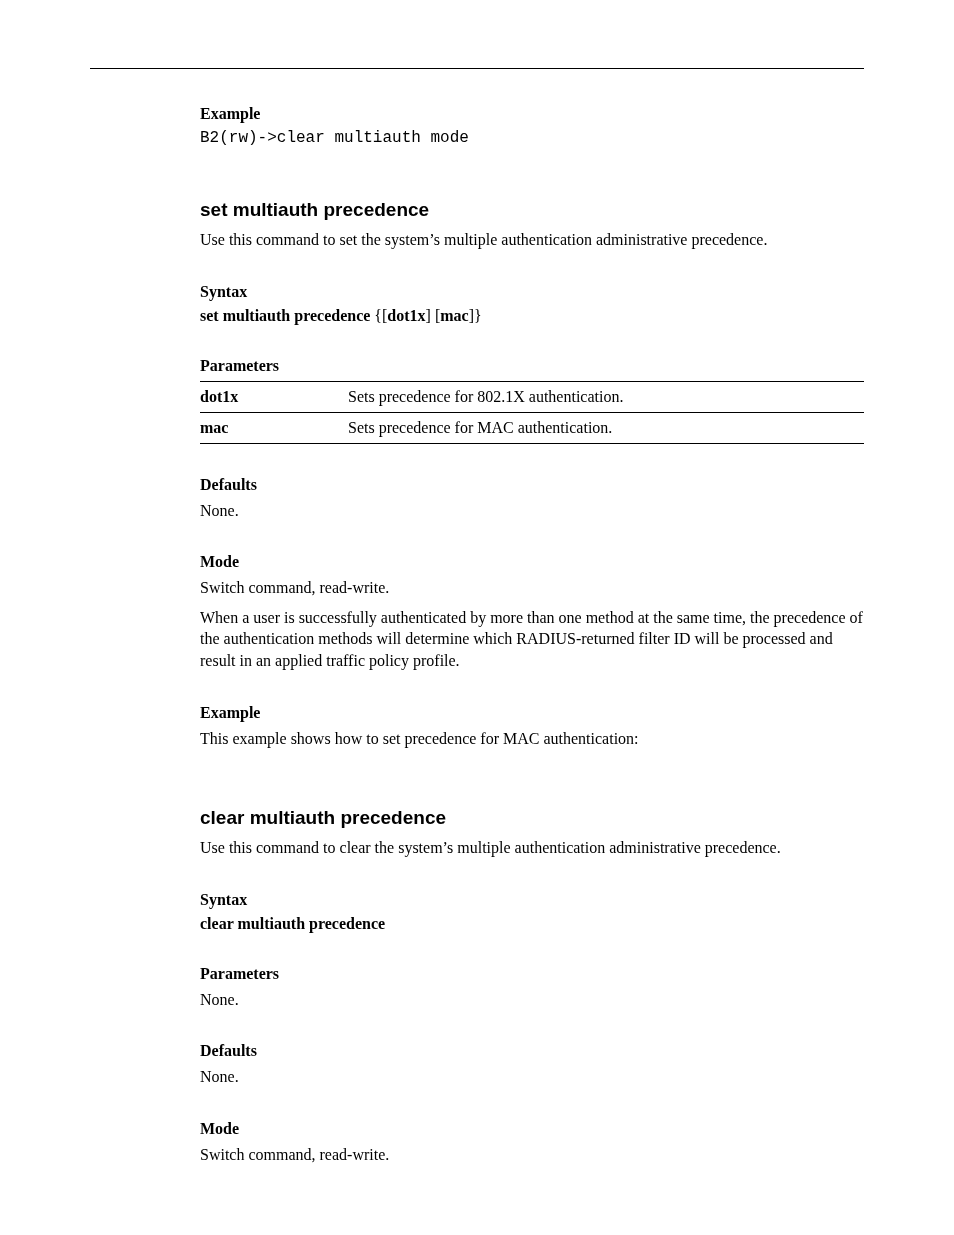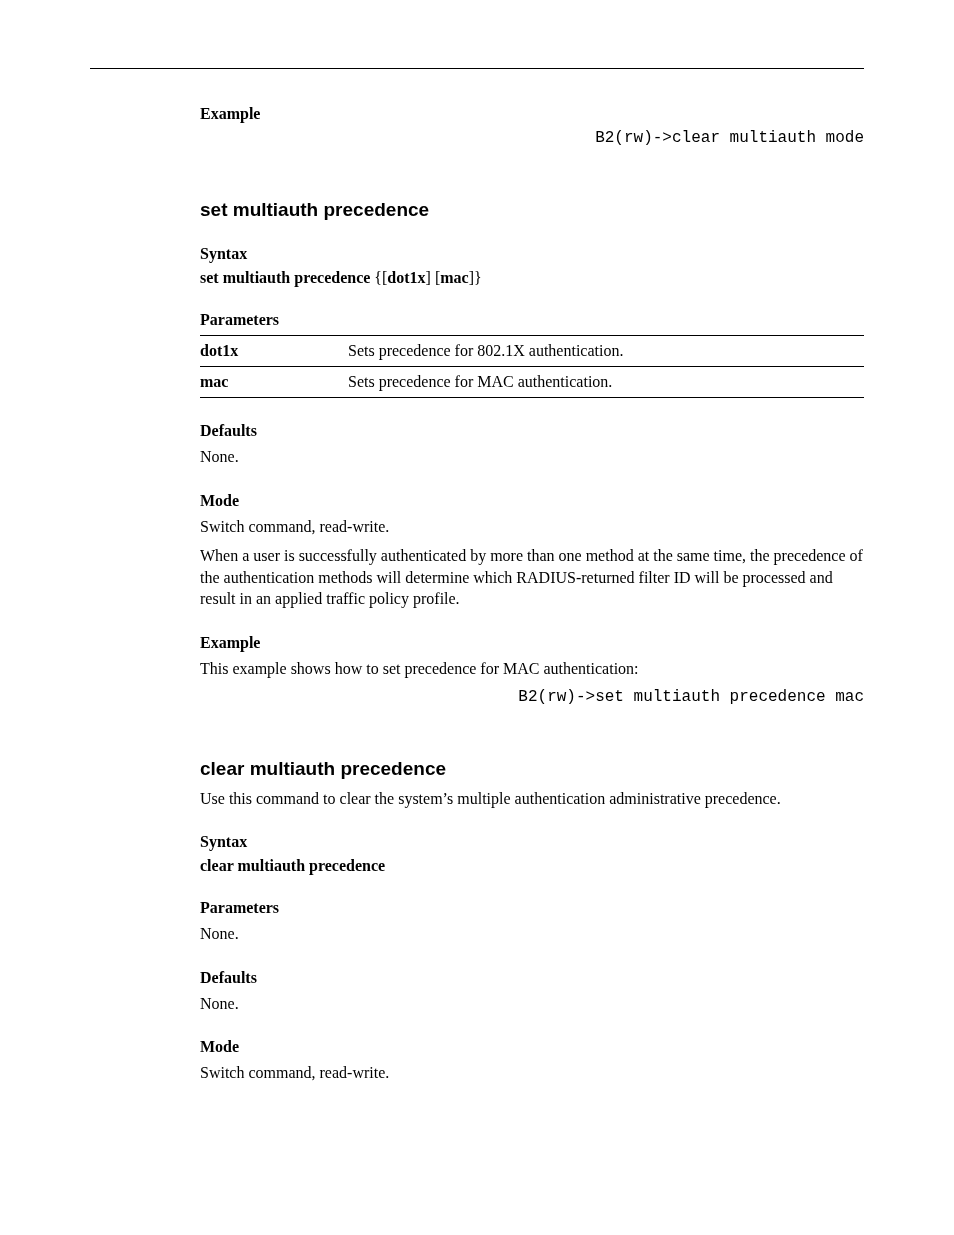--- a/index.html
+++ b/index.html
@@ -19,31 +19,30 @@
   .running-head {
     border-bottom: 1px solid #000;
     height: 8px;
     margin-bottom: 36px;
   }
   .content {
     padding-left: 110px;
   }
   .section-label {
     font-weight: bold;
-    margin-top: 24px;
+    margin-top: 32px;
     margin-bottom: 6px;
   }
   .body-text {
     margin: 0 0 8px 0;
     line-height: 1.35;
   }
   .code-line {
     font-family: "Courier New", Courier, monospace;
     margin: 2px 0;
-    text-align: right;
   }
   .h2-cmd {
     font-family: Helvetica, Arial, sans-serif;
     font-weight: bold;
     font-size: 19px;
     margin: 30px 0 8px 0;
   }
   .syntax-block {
     margin: 6px 0 12px 0;
   }
@@ -78,20 +77,21 @@
   <div class="running-head"></div>
 
   <div class="content">
 
     <div class="section-label">Example</div>
     <div class="code-line">B2(rw)-&gt;clear multiauth mode</div>
 
     <div class="gap-md"></div>
 
     <div class="h2-cmd">set multiauth precedence</div>
+    <p class="body-text">Use this command to set the system’s multiple authentication administrative precedence.</p>
 
     <div class="section-label">Syntax</div>
     <div class="syntax-block">
       <span class="syntax-line">
         <b>set multiauth precedence</b> {[<b>dot1x</b>] [<b>mac</b>]}
       </span>
     </div>
 
     <div class="section-label">Parameters</div>
     <table class="param">
@@ -110,21 +110,20 @@
     <div class="section-label">Defaults</div>
     <p class="body-text">None.</p>
 
     <div class="section-label">Mode</div>
     <p class="body-text">Switch command, read-write.</p>
 
     <p class="body-text">When a user is successfully authenticated by more than one method at the same time, the precedence of the authentication methods will determine which RADIUS-returned filter ID will be processed and result in an applied traffic policy profile.</p>
 
     <div class="section-label">Example</div>
     <p class="body-text">This example shows how to set precedence for MAC authentication:</p>
-    <div class="code-line">B2(rw)-&gt;set multiauth precedence mac</div>
 
     <div class="gap-md"></div>
 
     <div class="h2-cmd">clear multiauth precedence</div>
     <p class="body-text">Use this command to clear the system’s multiple authentication administrative precedence.</p>
 
     <div class="section-label">Syntax</div>
     <div class="syntax-block">
       <span class="syntax-line"><b>clear multiauth precedence</b></span>
     </div>

